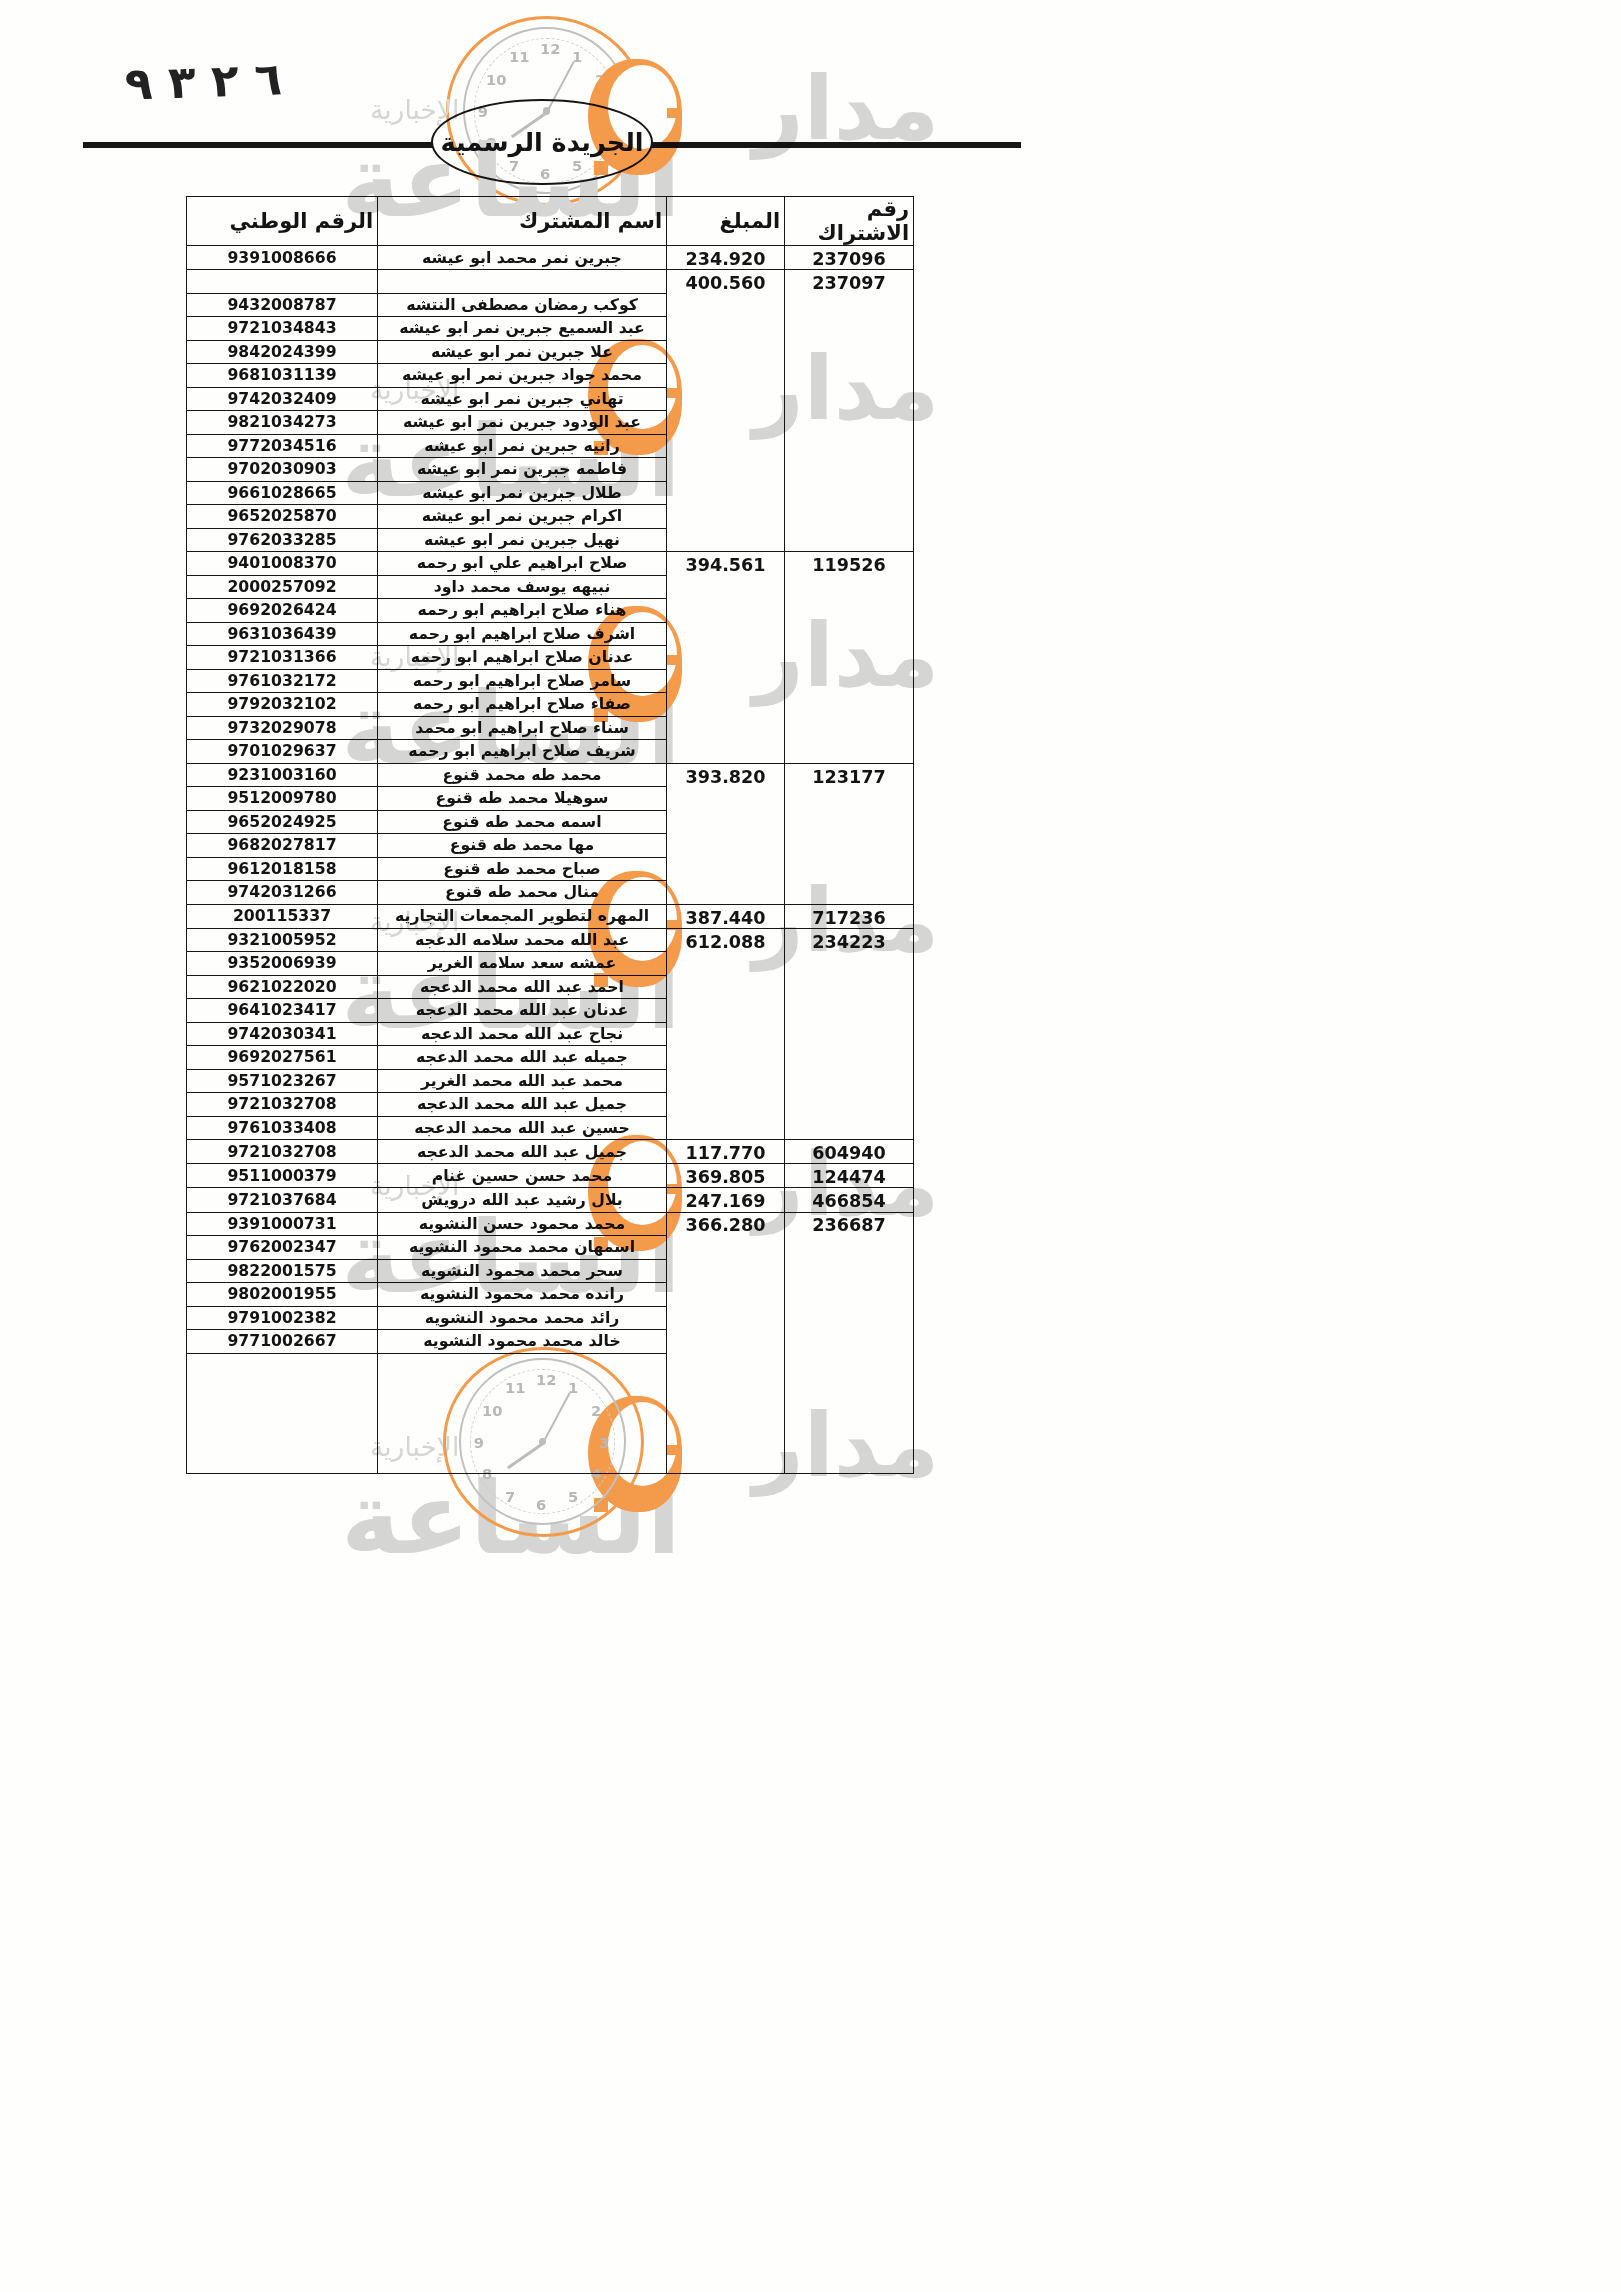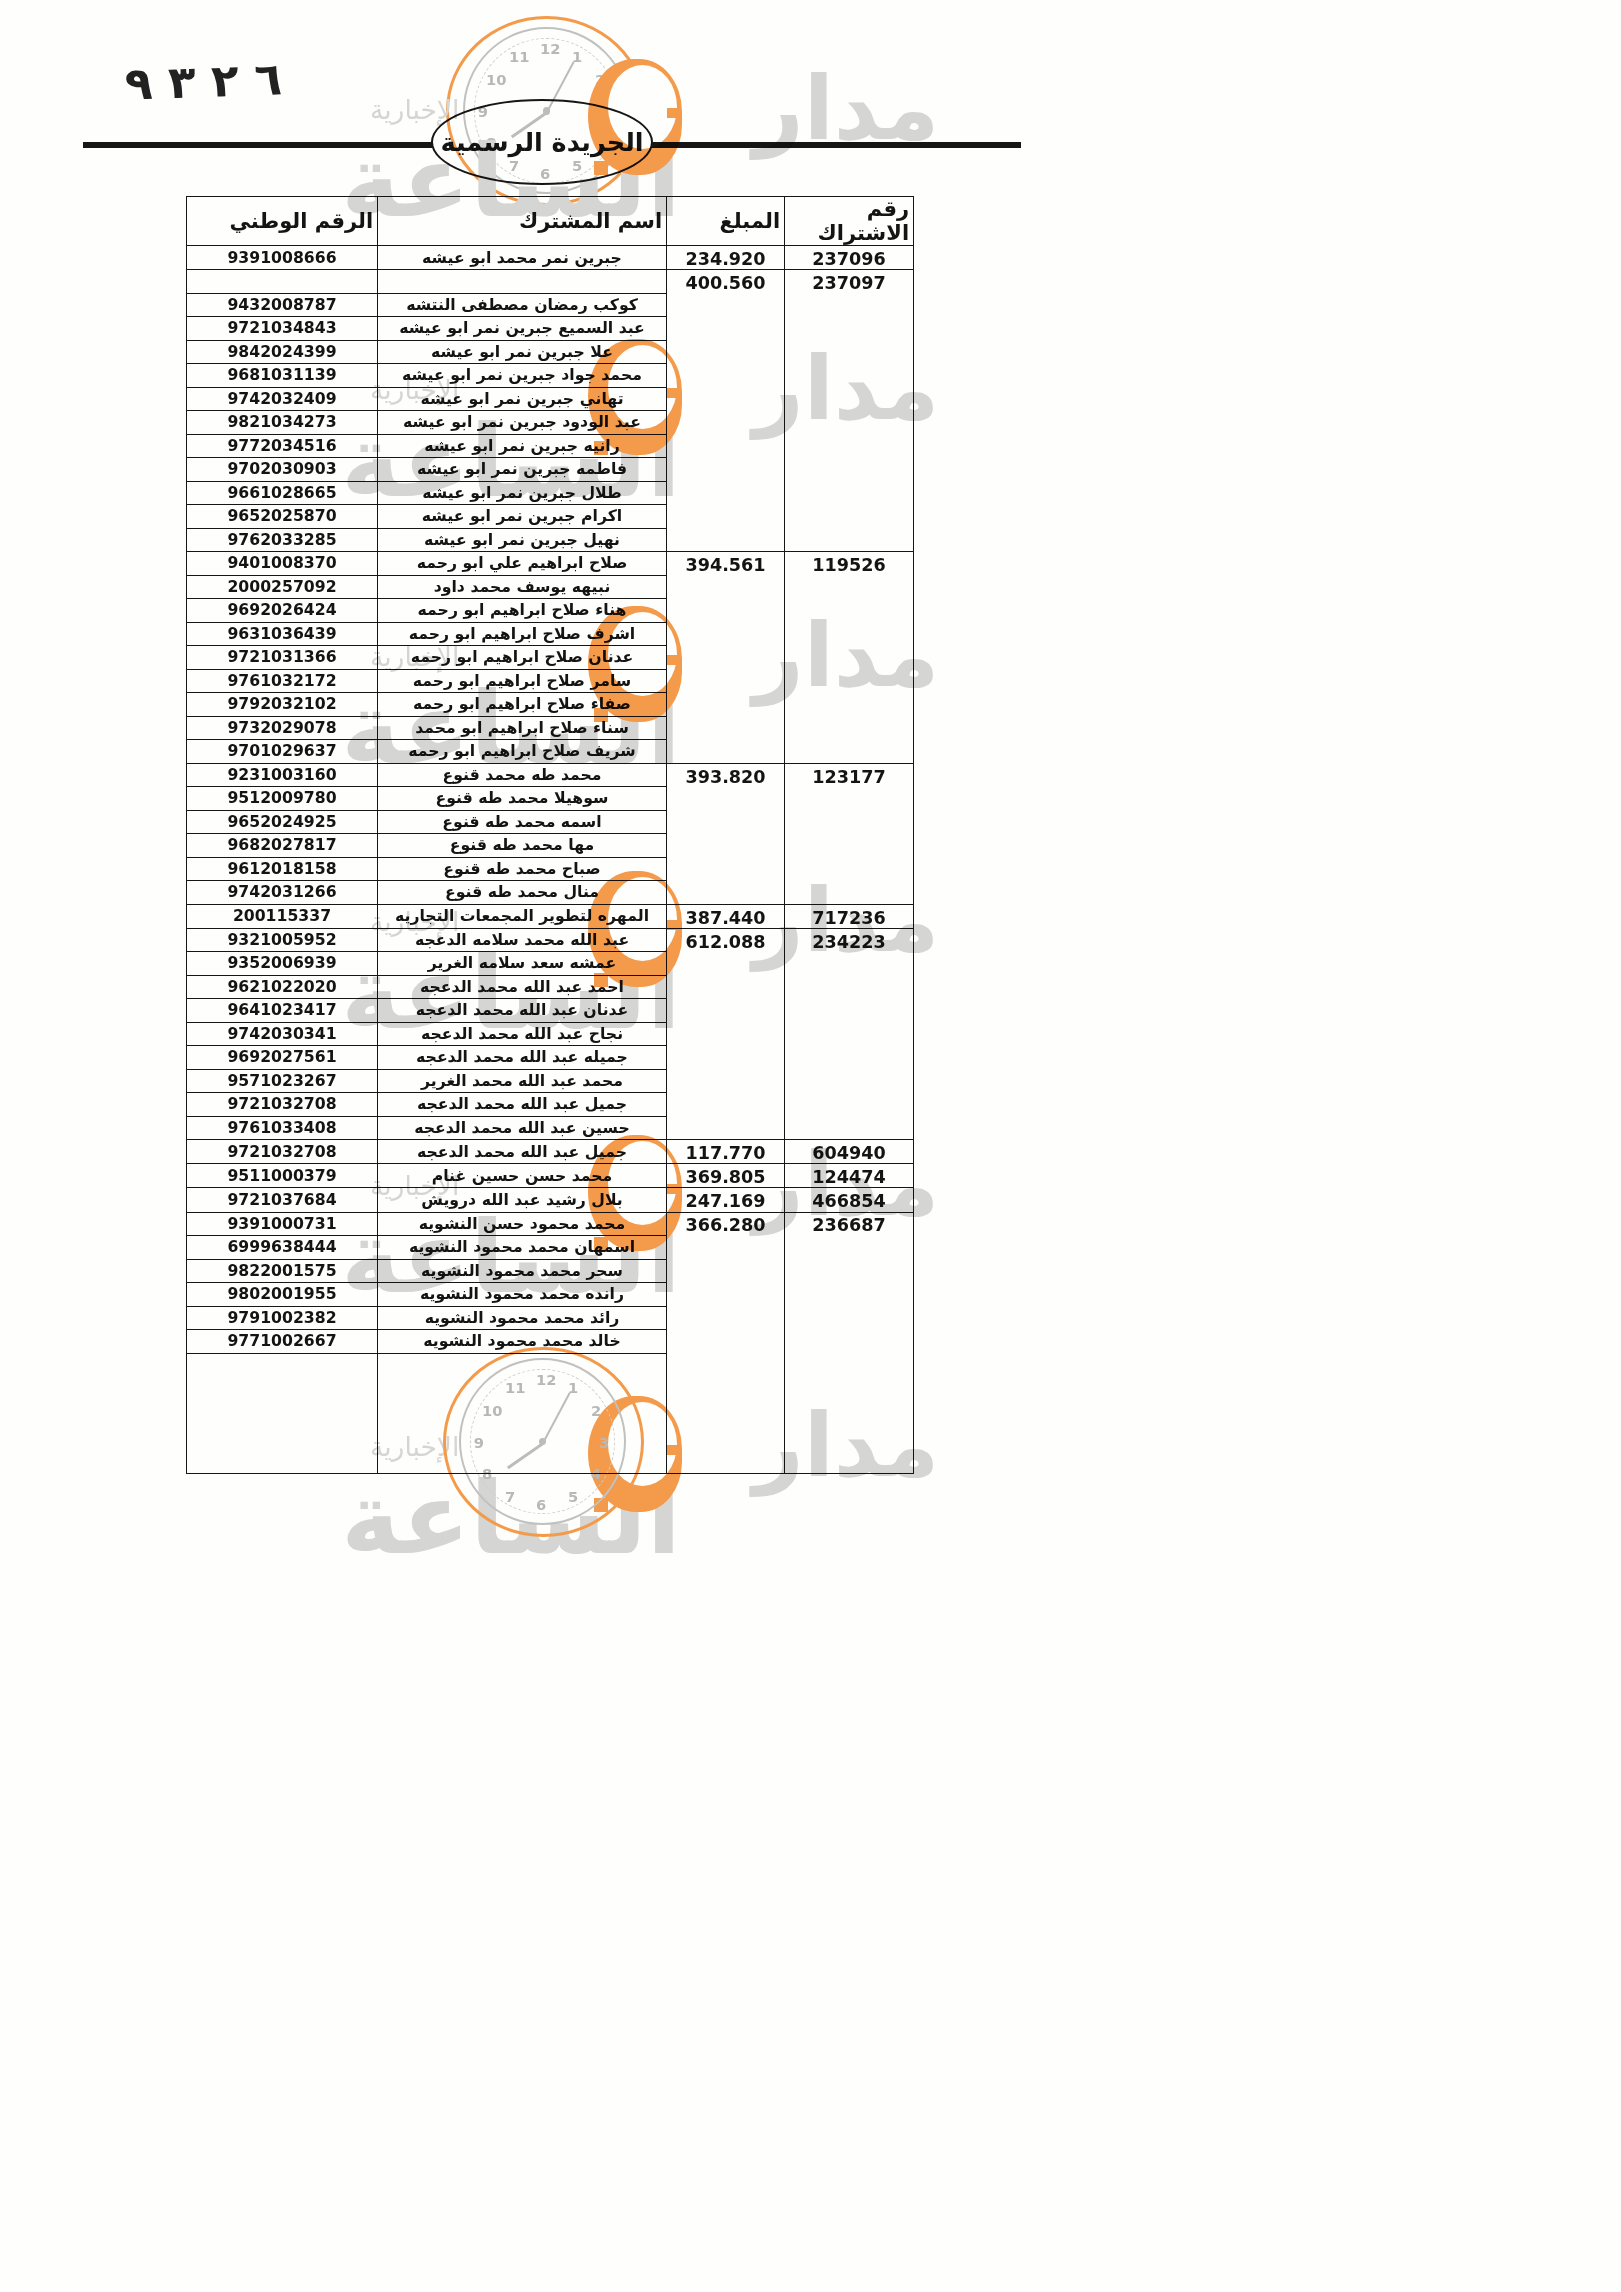--- a/index.html
+++ b/index.html
@@ -303,21 +303,21 @@
           <td class="natid">9721037684</td>
         </tr>
         <tr>
           <td class="sub" rowspan="7">236687</td>
           <td class="amount" rowspan="7">366.280</td>
           <td class="name">محمد محمود حسن النشويه</td>
           <td class="natid">9391000731</td>
         </tr>
         <tr>
           <td class="name">اسمهان محمد محمود النشويه</td>
-          <td class="natid">6999638444</td>
+          <td class="natid">9762002347</td>
         </tr>
         <tr>
           <td class="name">سحر محمد محمود النشويه</td>
           <td class="natid">9822001575</td>
         </tr>
         <tr>
           <td class="name">رانده محمد محمود النشويه</td>
           <td class="natid">9802001955</td>
         </tr>
         <tr>

